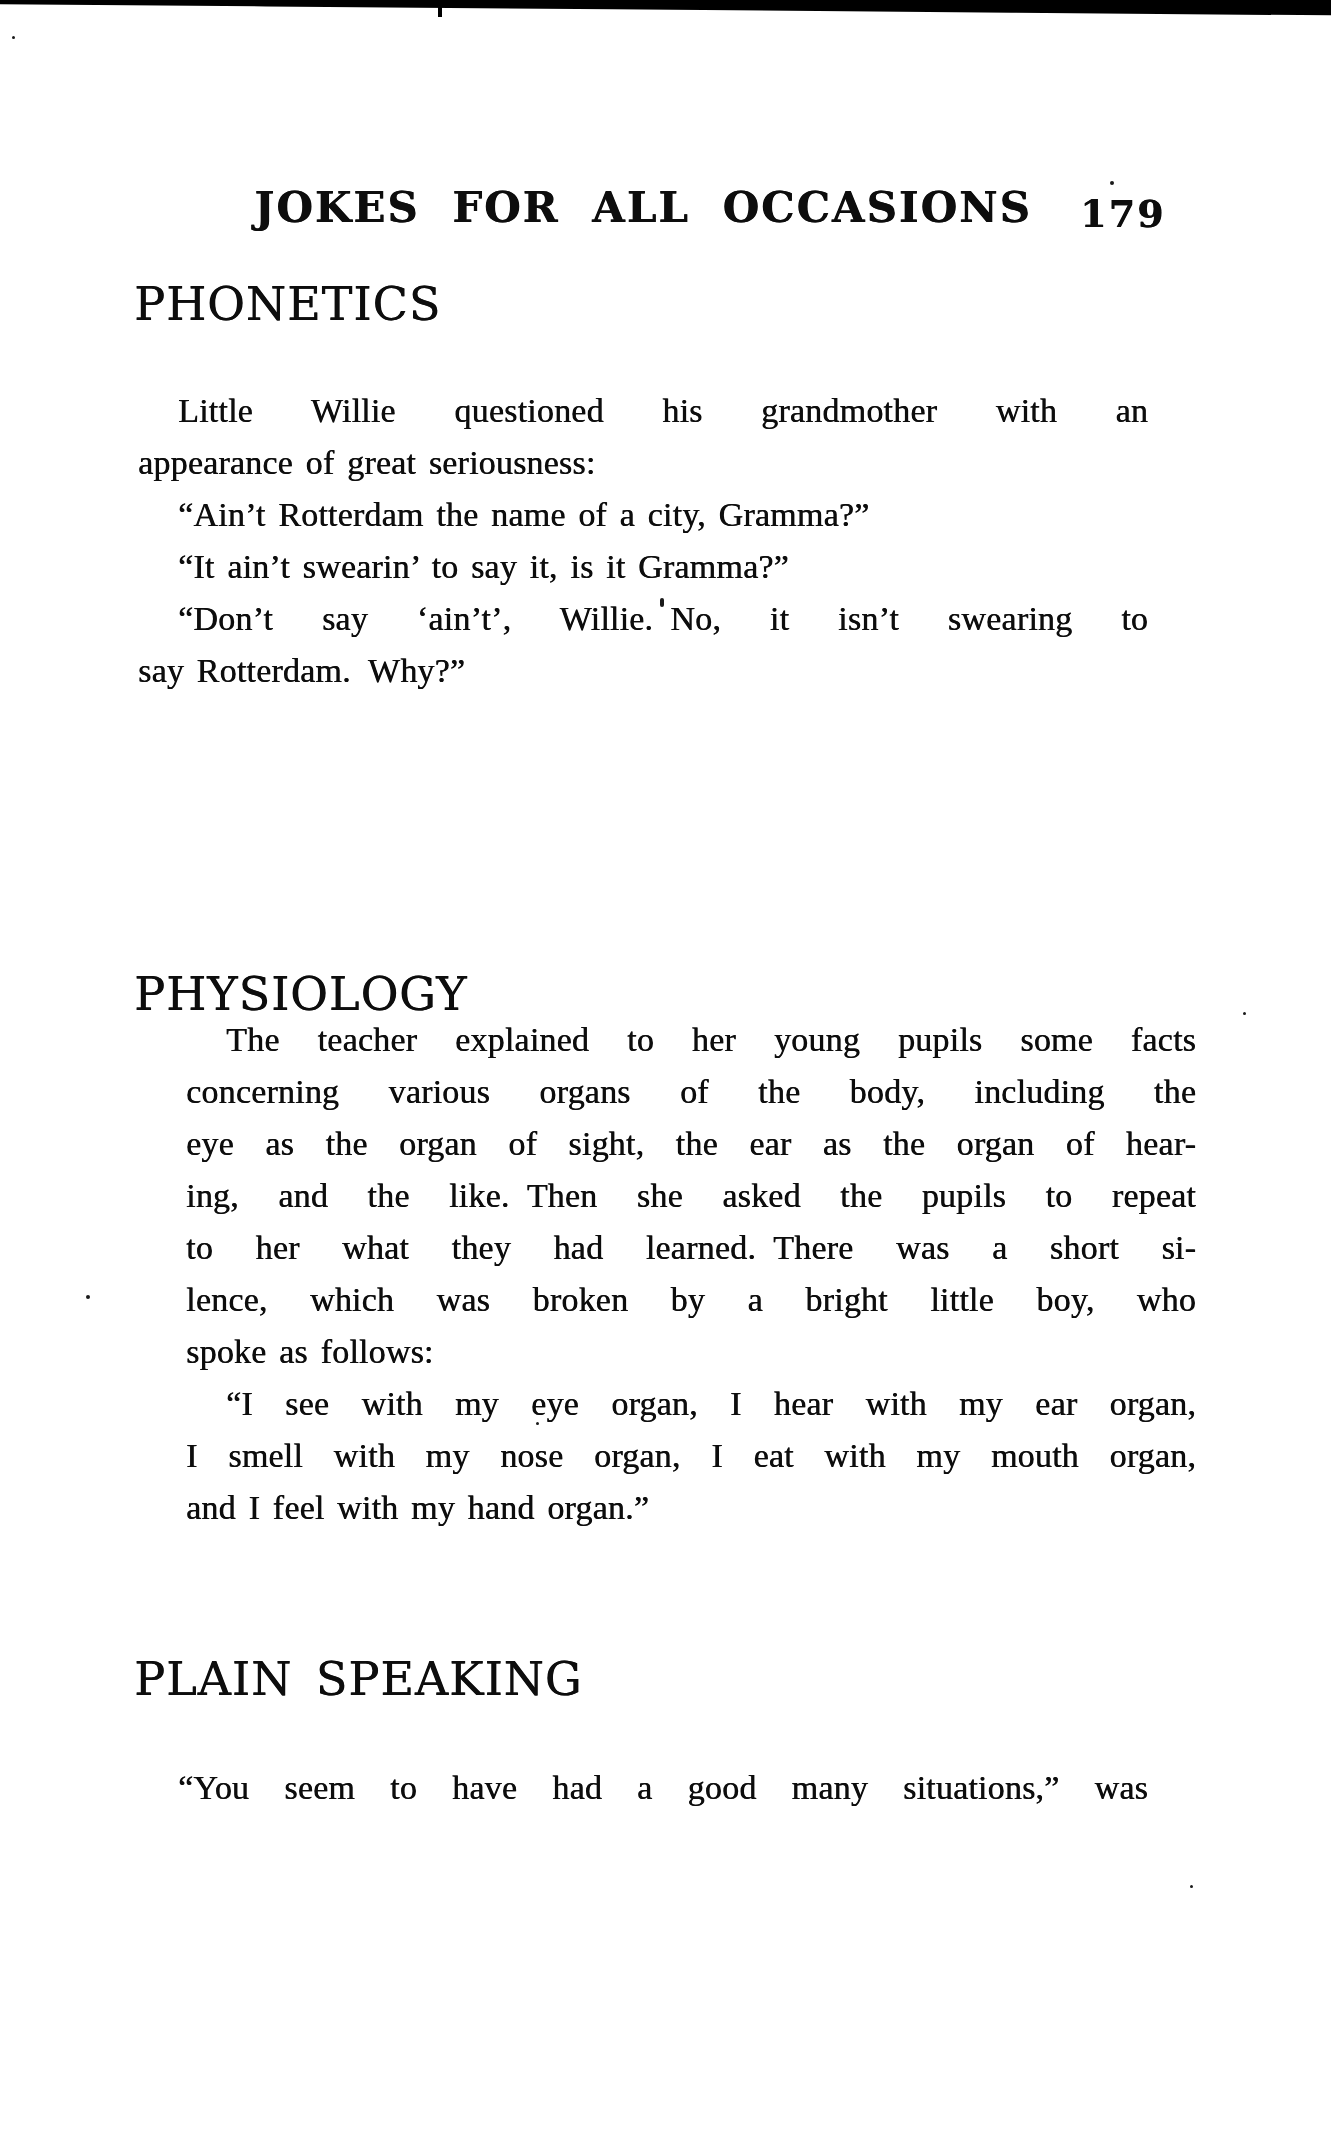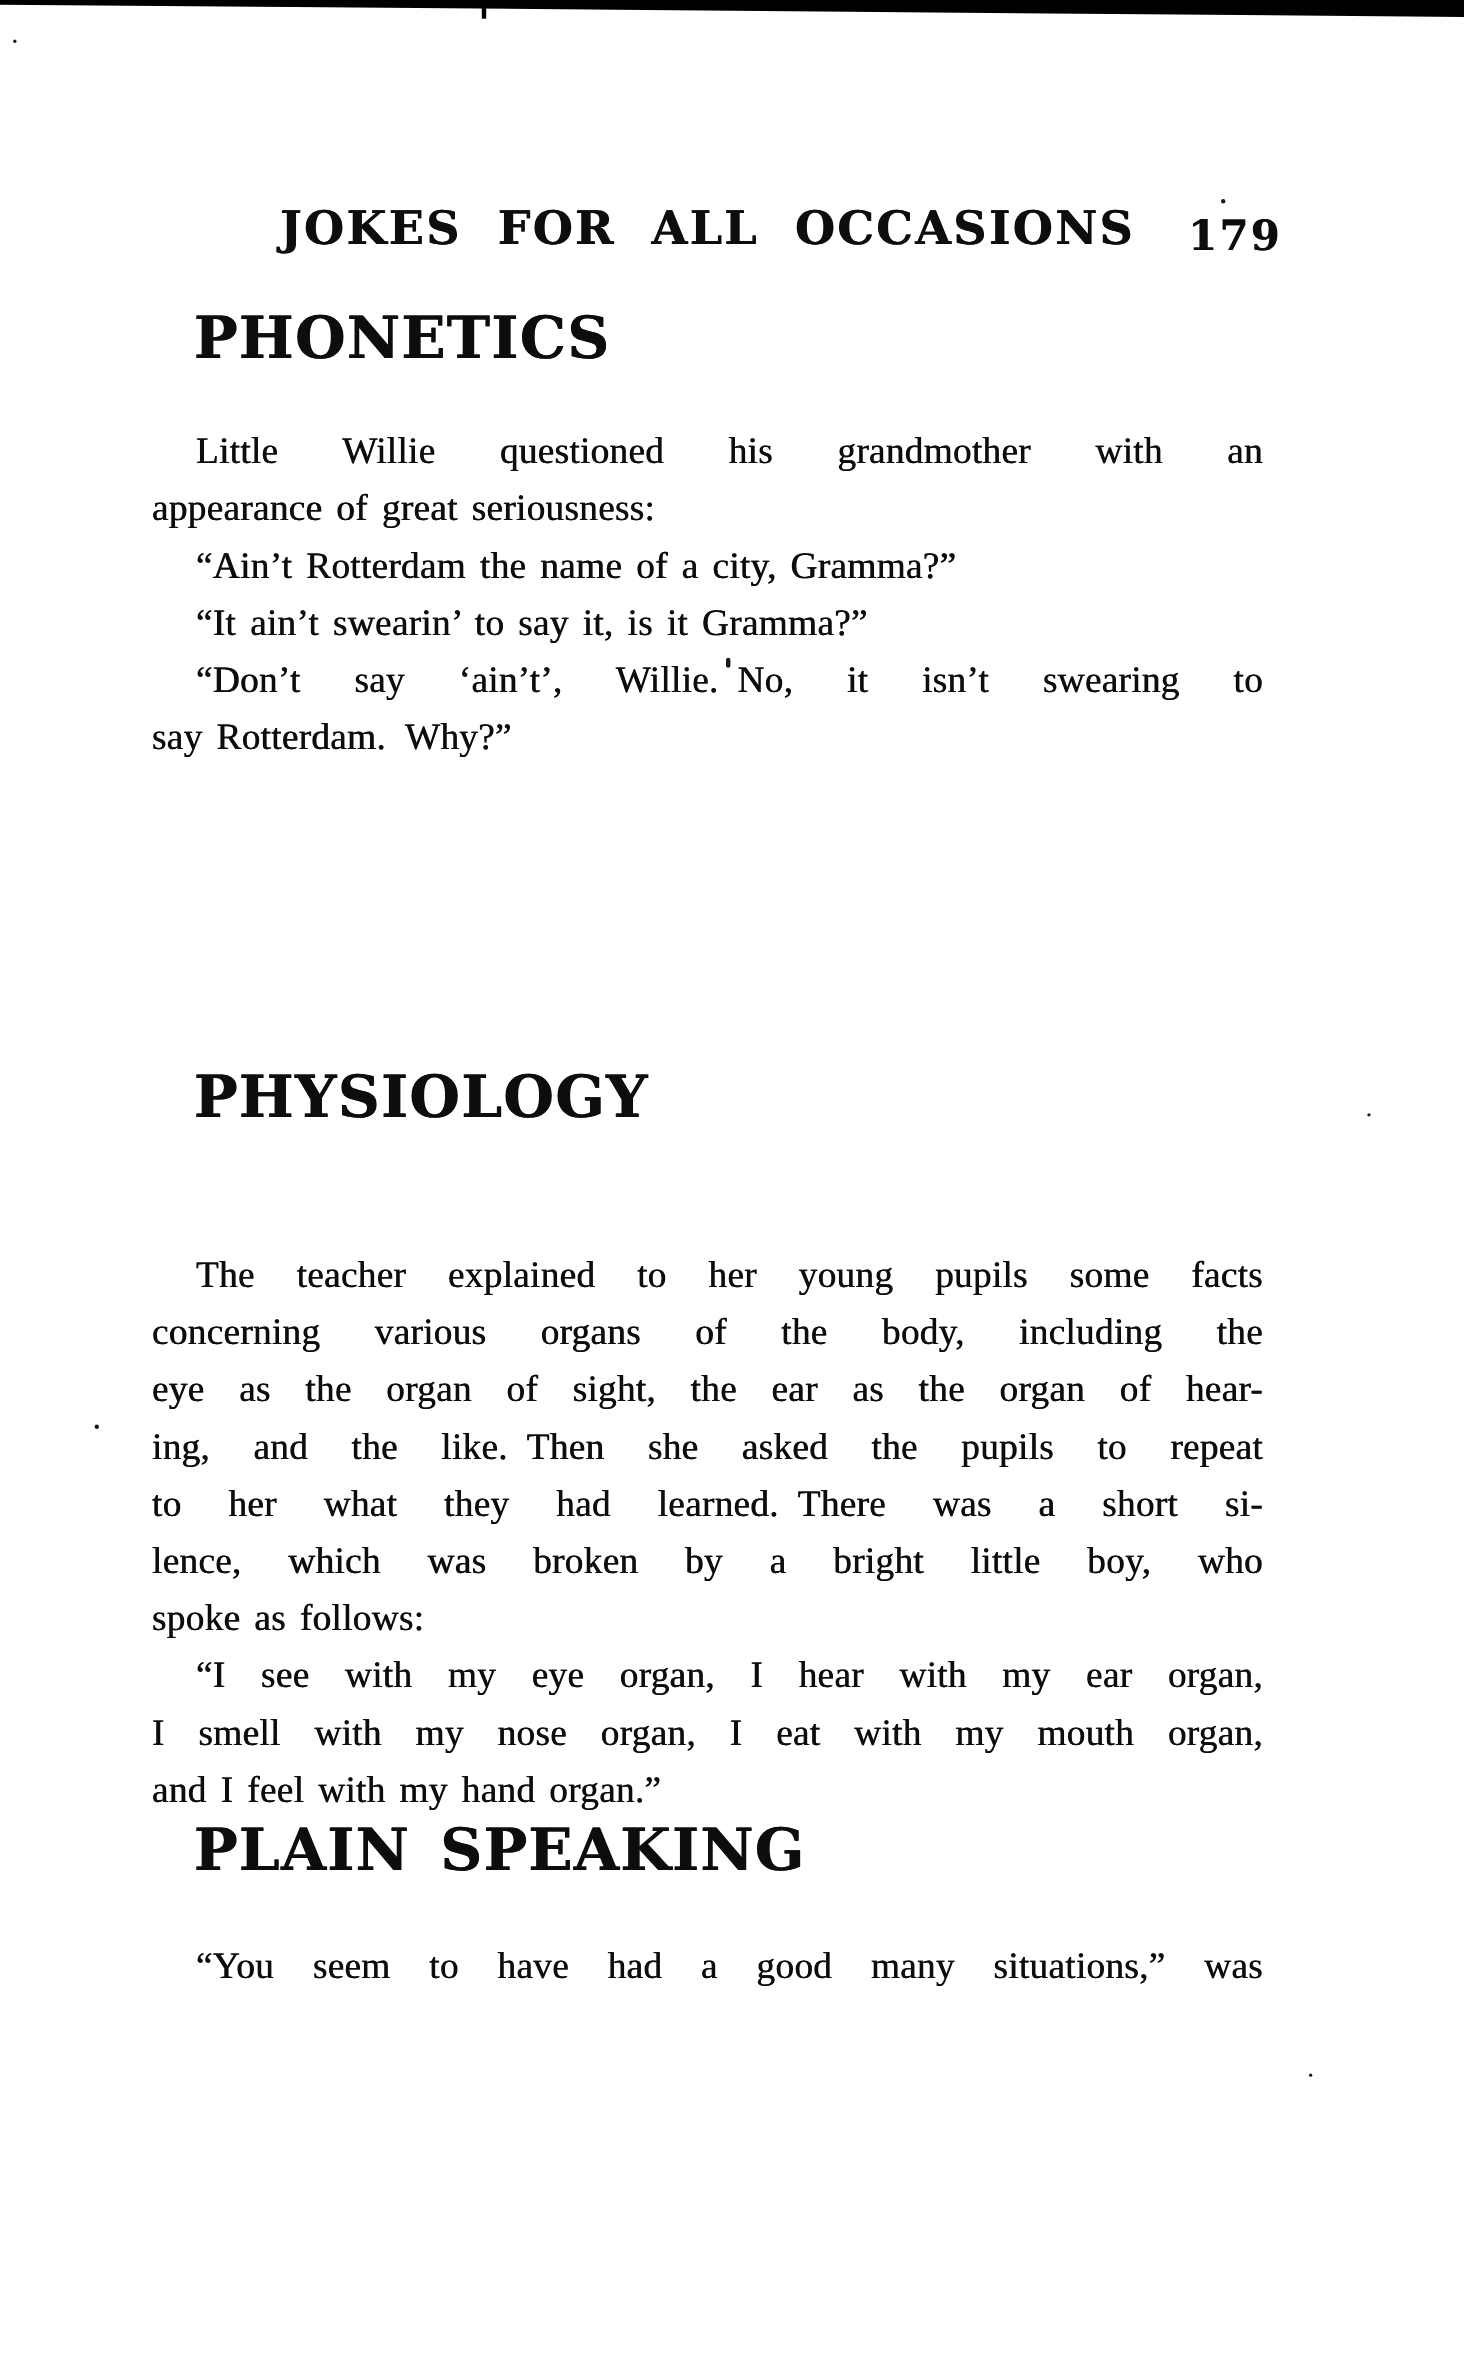--- a/index.html
+++ b/index.html
@@ -24,34 +24,33 @@
     position:absolute; top:183px; left:138px; width:1010px;
     text-align:center; white-space:nowrap;
     font-size:42px; font-weight:bold; letter-spacing:2px; word-spacing:16px;
   }
   .pagenum {
     position:absolute; top:191px; left:1080px;
     font-size:38px; font-weight:bold; letter-spacing:2px;
   }
   .sechead {
     position:absolute; left:134px; line-height:1;
-    font-size:53px; font-weight:bold; letter-spacing:1px; word-spacing:8px;
+    font-size:46px; font-weight:normal; letter-spacing:1px; word-spacing:8px;
     white-space:nowrap;
-    margin-left:42px;
   }
   .sechead.phonetics { top:281px; }
   .sechead.physiology { top:971px; }
   .sechead.plain { top:1656px; }
 
   .textblock {
     position:absolute; left:138px; width:1010px;
     font-size:34px; letter-spacing:0.2px; word-spacing:4px;
   }
   .textblock.phonetics { top:385px; }
-  .textblock.physiology { top:1134px; }
+  .textblock.physiology { top:1014px;margin-left:48px; }
   .textblock.plain { top:1762px; }
 
   .tl { height:52px; line-height:52px; white-space:nowrap;font-family:Liberation Serif, serif; }
   .tl.j { white-space:normal; text-align:justify; text-align-last:justify; }
   .tl.ind { text-indent:40px; }
 </style>
 </head>
 <body>
 
 <div class="topbar"></div>

